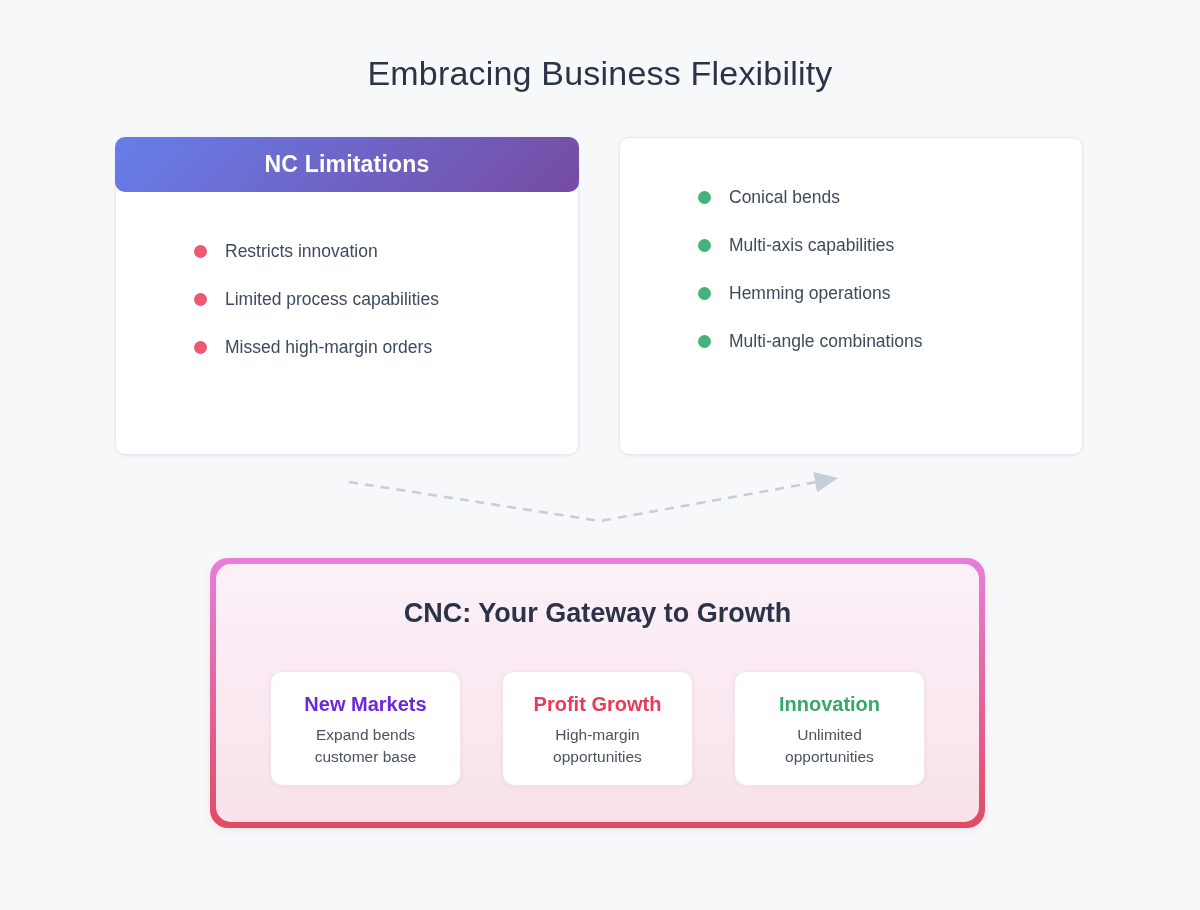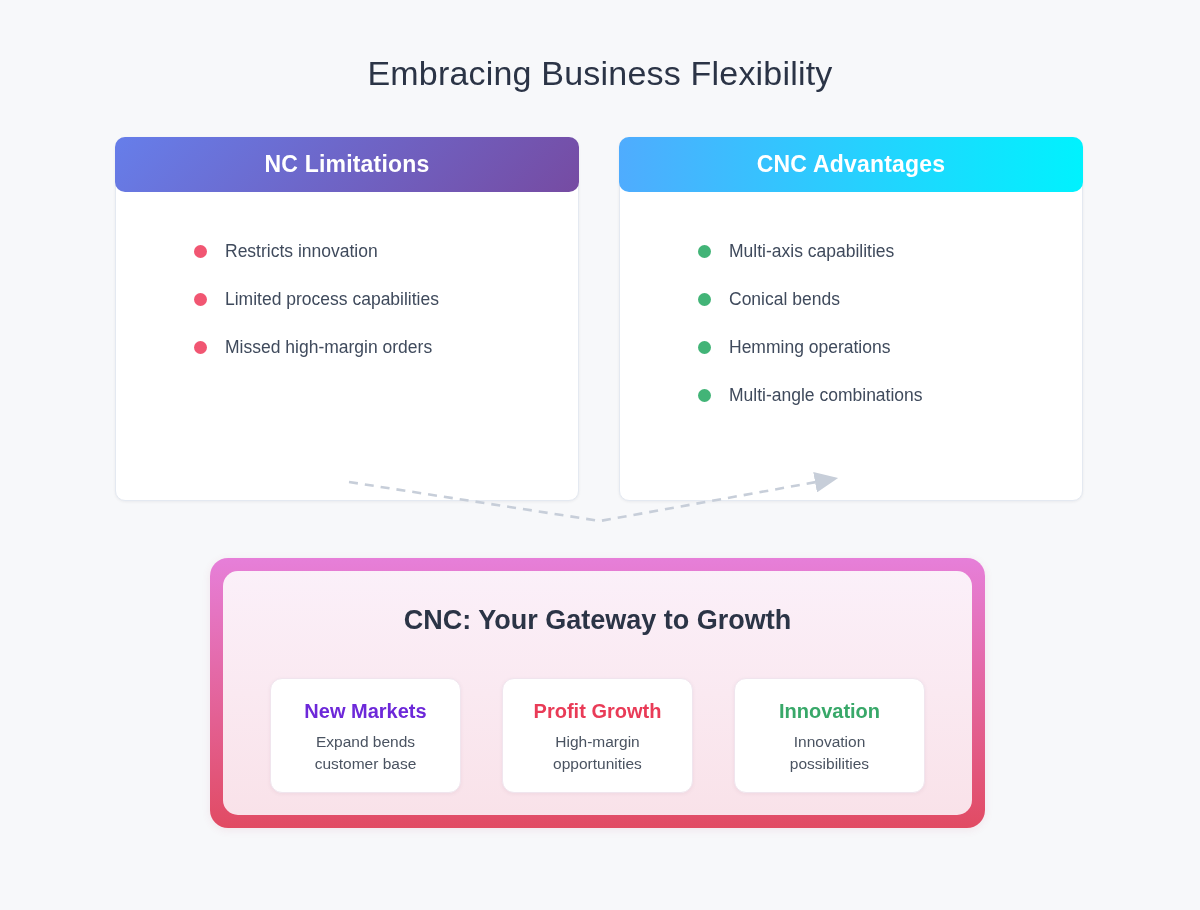--- a/index.html
+++ b/index.html
@@ -41,21 +41,21 @@
   .cards-row {
     position: absolute;
     left: 115px;
     top: 137px;
     width: 968px;
     display: flex;
     gap: 40px;
   }
   .card {
     width: 464px;
-    height: 364px;
+    height: 318px;
     background: #ffffff;
     border: 1px solid #e4e9f1;
     border-radius: 10px;
     box-shadow: 0 1px 3px rgba(16,24,40,0.06);
   }
   .card-header {
     height: 55px;
     margin: -1px -1px 0 -1px;
     border-radius: 10px;
     display: flex;
@@ -94,21 +94,21 @@
     width: 530px;
     height: 70px;
   }
   .growth {
     position: absolute;
     left: 210px;
     top: 558px;
     width: 775px;
     height: 270px;
     border-radius: 18px;
-    padding: 13px;
+    padding: 6px;
     background: linear-gradient(180deg, var(--gb-a), var(--gb-b));
     box-shadow: 0 2px 8px rgba(190,70,110,0.10);
   }
   .growth-inner {
     width: 100%;
     height: 100%;
     border-radius: 15px;
     background: linear-gradient(180deg, var(--gi-a), var(--gi-b));
     display: flex;
     flex-direction: column;
@@ -174,31 +174,28 @@
           <span>Limited process capabilities</span>
         </li>
         <li>
           <span class="dot" style="background-color: rgb(241, 86, 114);"></span>
           <span>Missed high-margin orders</span>
         </li>
       </ul>
     </div>
 
     <div class="card">
-      <div class="card-header cnc">
-        <span>CNC Advantages</span>
-      </div>
       <ul>
         <li>
           <span class="dot" style="background-color: rgb(66, 180, 119);"></span>
+          <span>Conical bends</span>
+        </li>
+        <li>
+          <span class="dot" style="background-color: rgb(66, 180, 119);"></span>
           <span>Multi-axis capabilities</span>
-        </li>
-        <li>
-          <span class="dot" style="background-color: rgb(66, 180, 119);"></span>
-          <span>Conical bends</span>
         </li>
         <li>
           <span class="dot" style="background-color: rgb(66, 180, 119);"></span>
           <span>Hemming operations</span>
         </li>
         <li>
           <span class="dot" style="background-color: rgb(66, 180, 119);"></span>
           <span>Multi-angle combinations</span>
         </li>
       </ul>
@@ -225,20 +222,20 @@
           <p class="mini-sub">Expand bends customer base</p>
         </div>
 
         <div class="mini-card">
           <h3 class="mini-title" style="color: rgb(233, 59, 87);">Profit Growth</h3>
           <p class="mini-sub">High-margin opportunities</p>
         </div>
 
         <div class="mini-card">
           <h3 class="mini-title" style="color: rgb(56, 168, 105);">Innovation</h3>
-          <p class="mini-sub">Innovation possibilities</p>
+          <p class="mini-sub">Unlimited opportunities</p>
         </div>
 
       </div>
     </div>
   </div>
 
 </div>
 
 </body></html>

